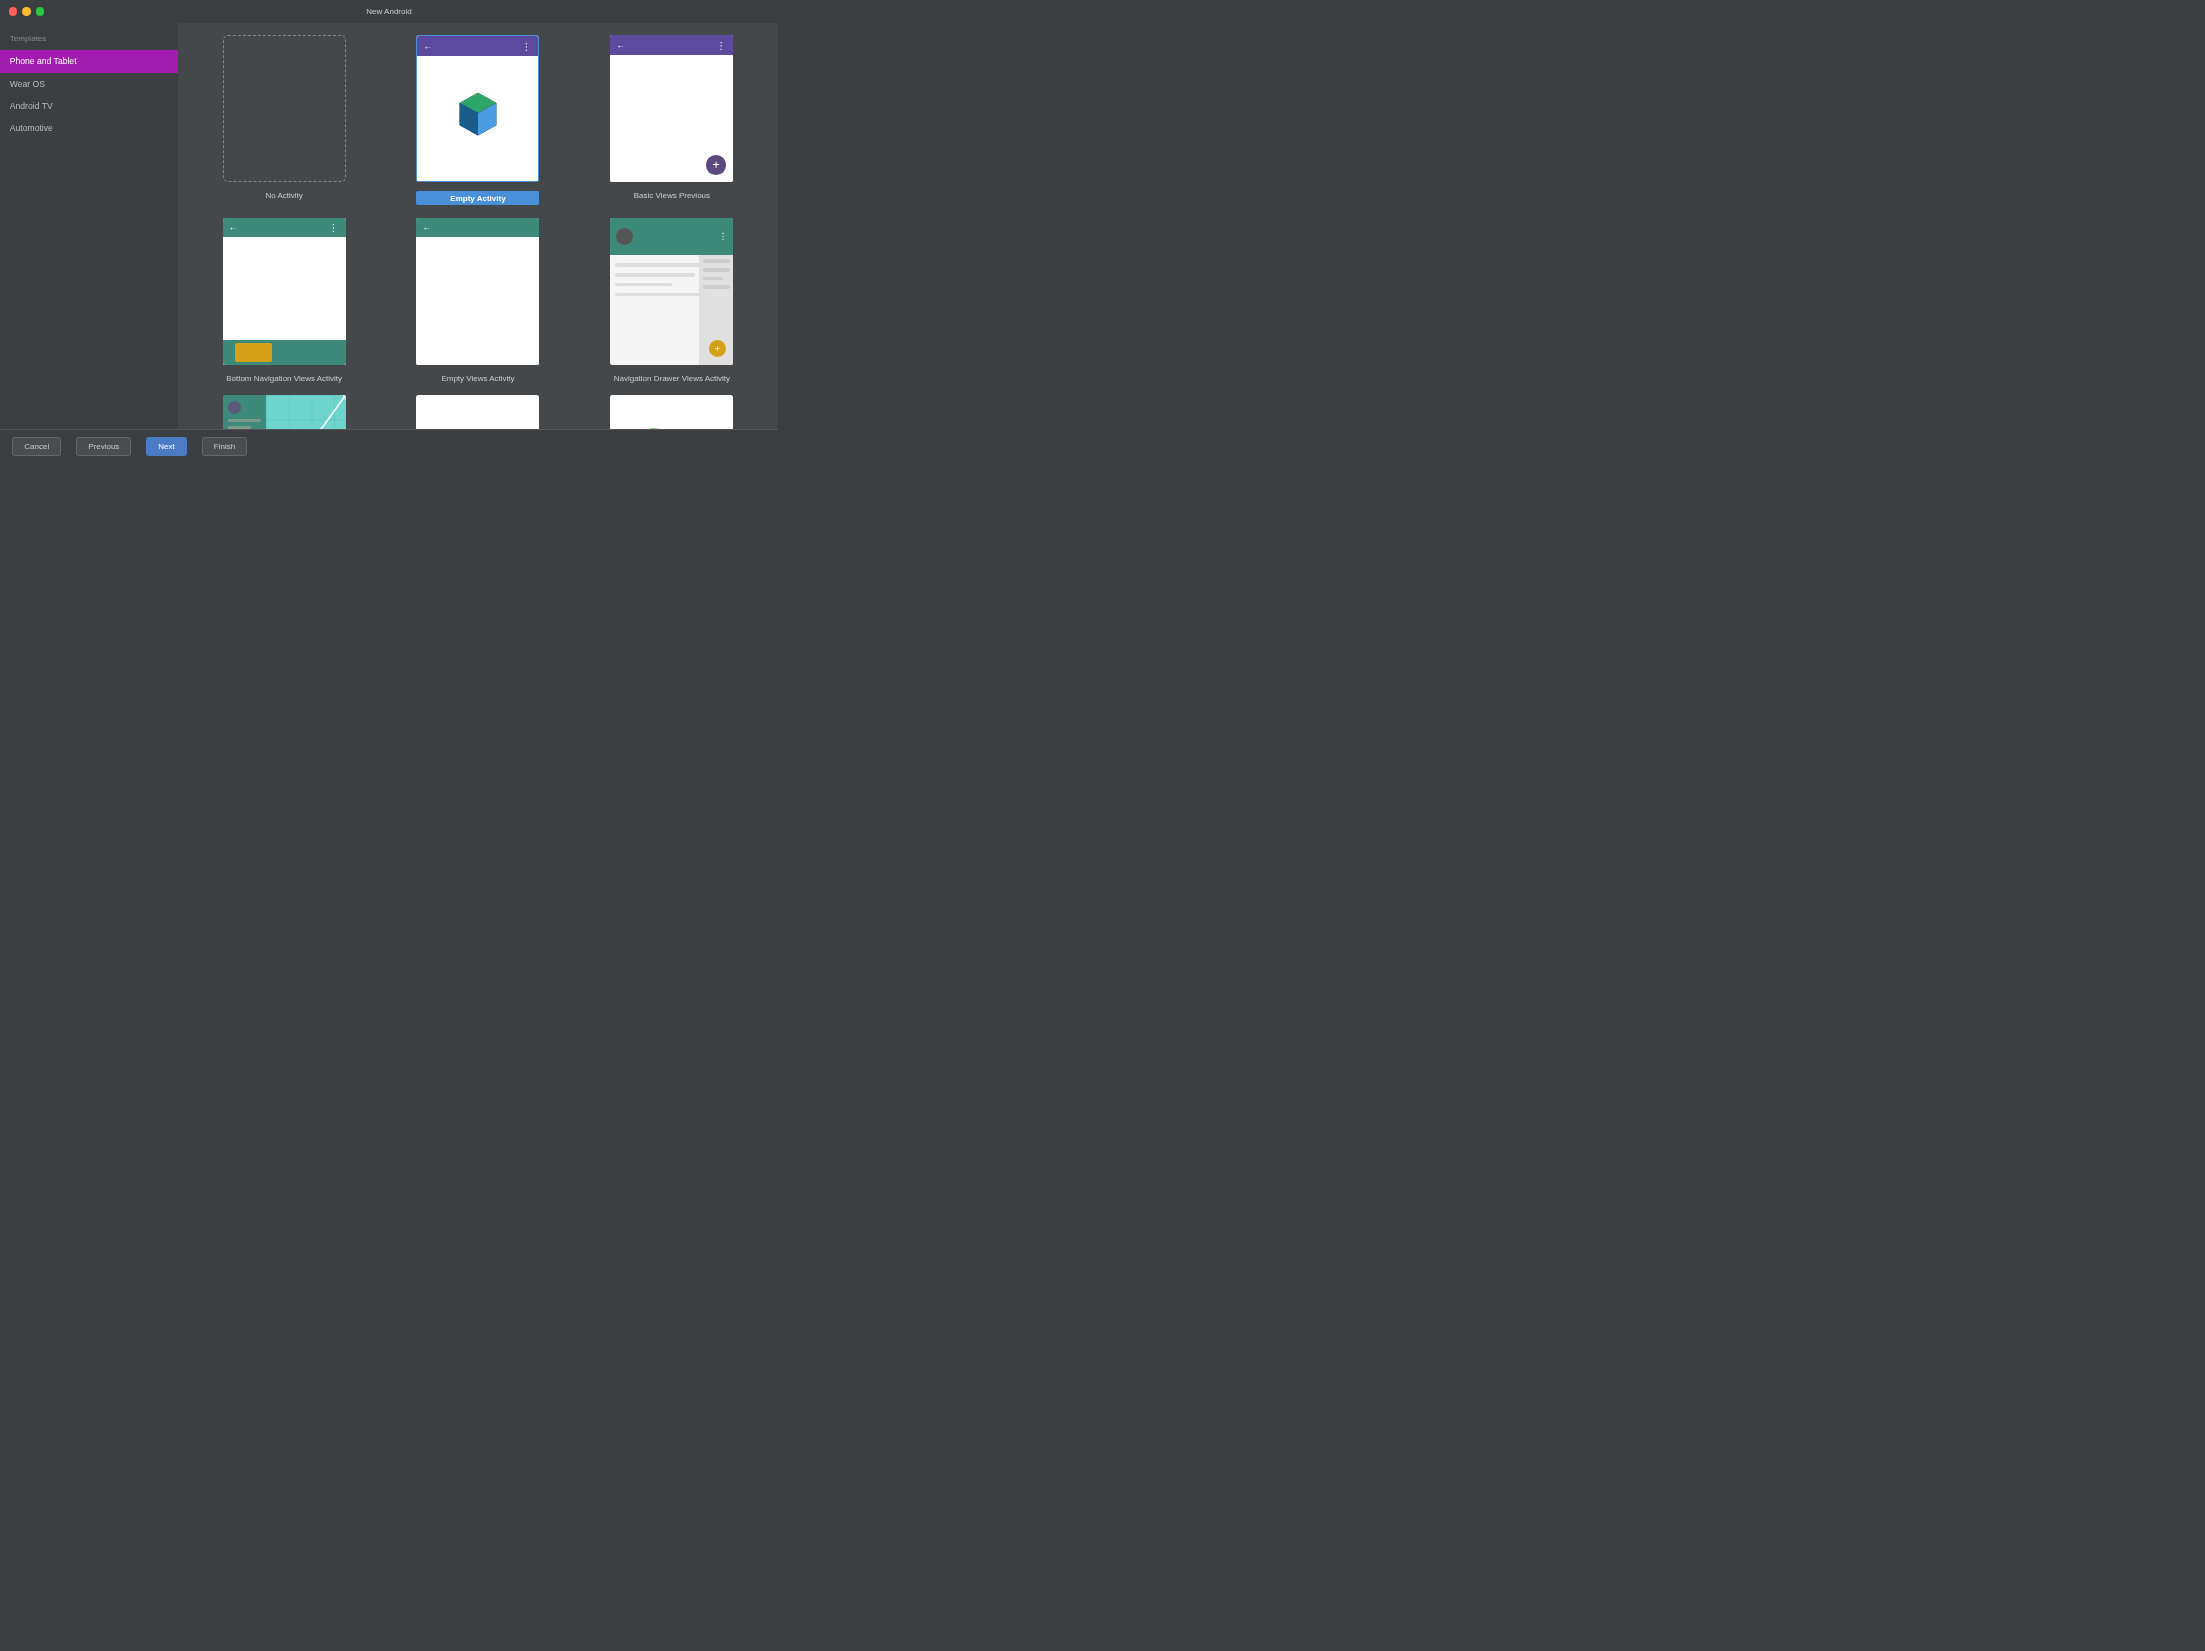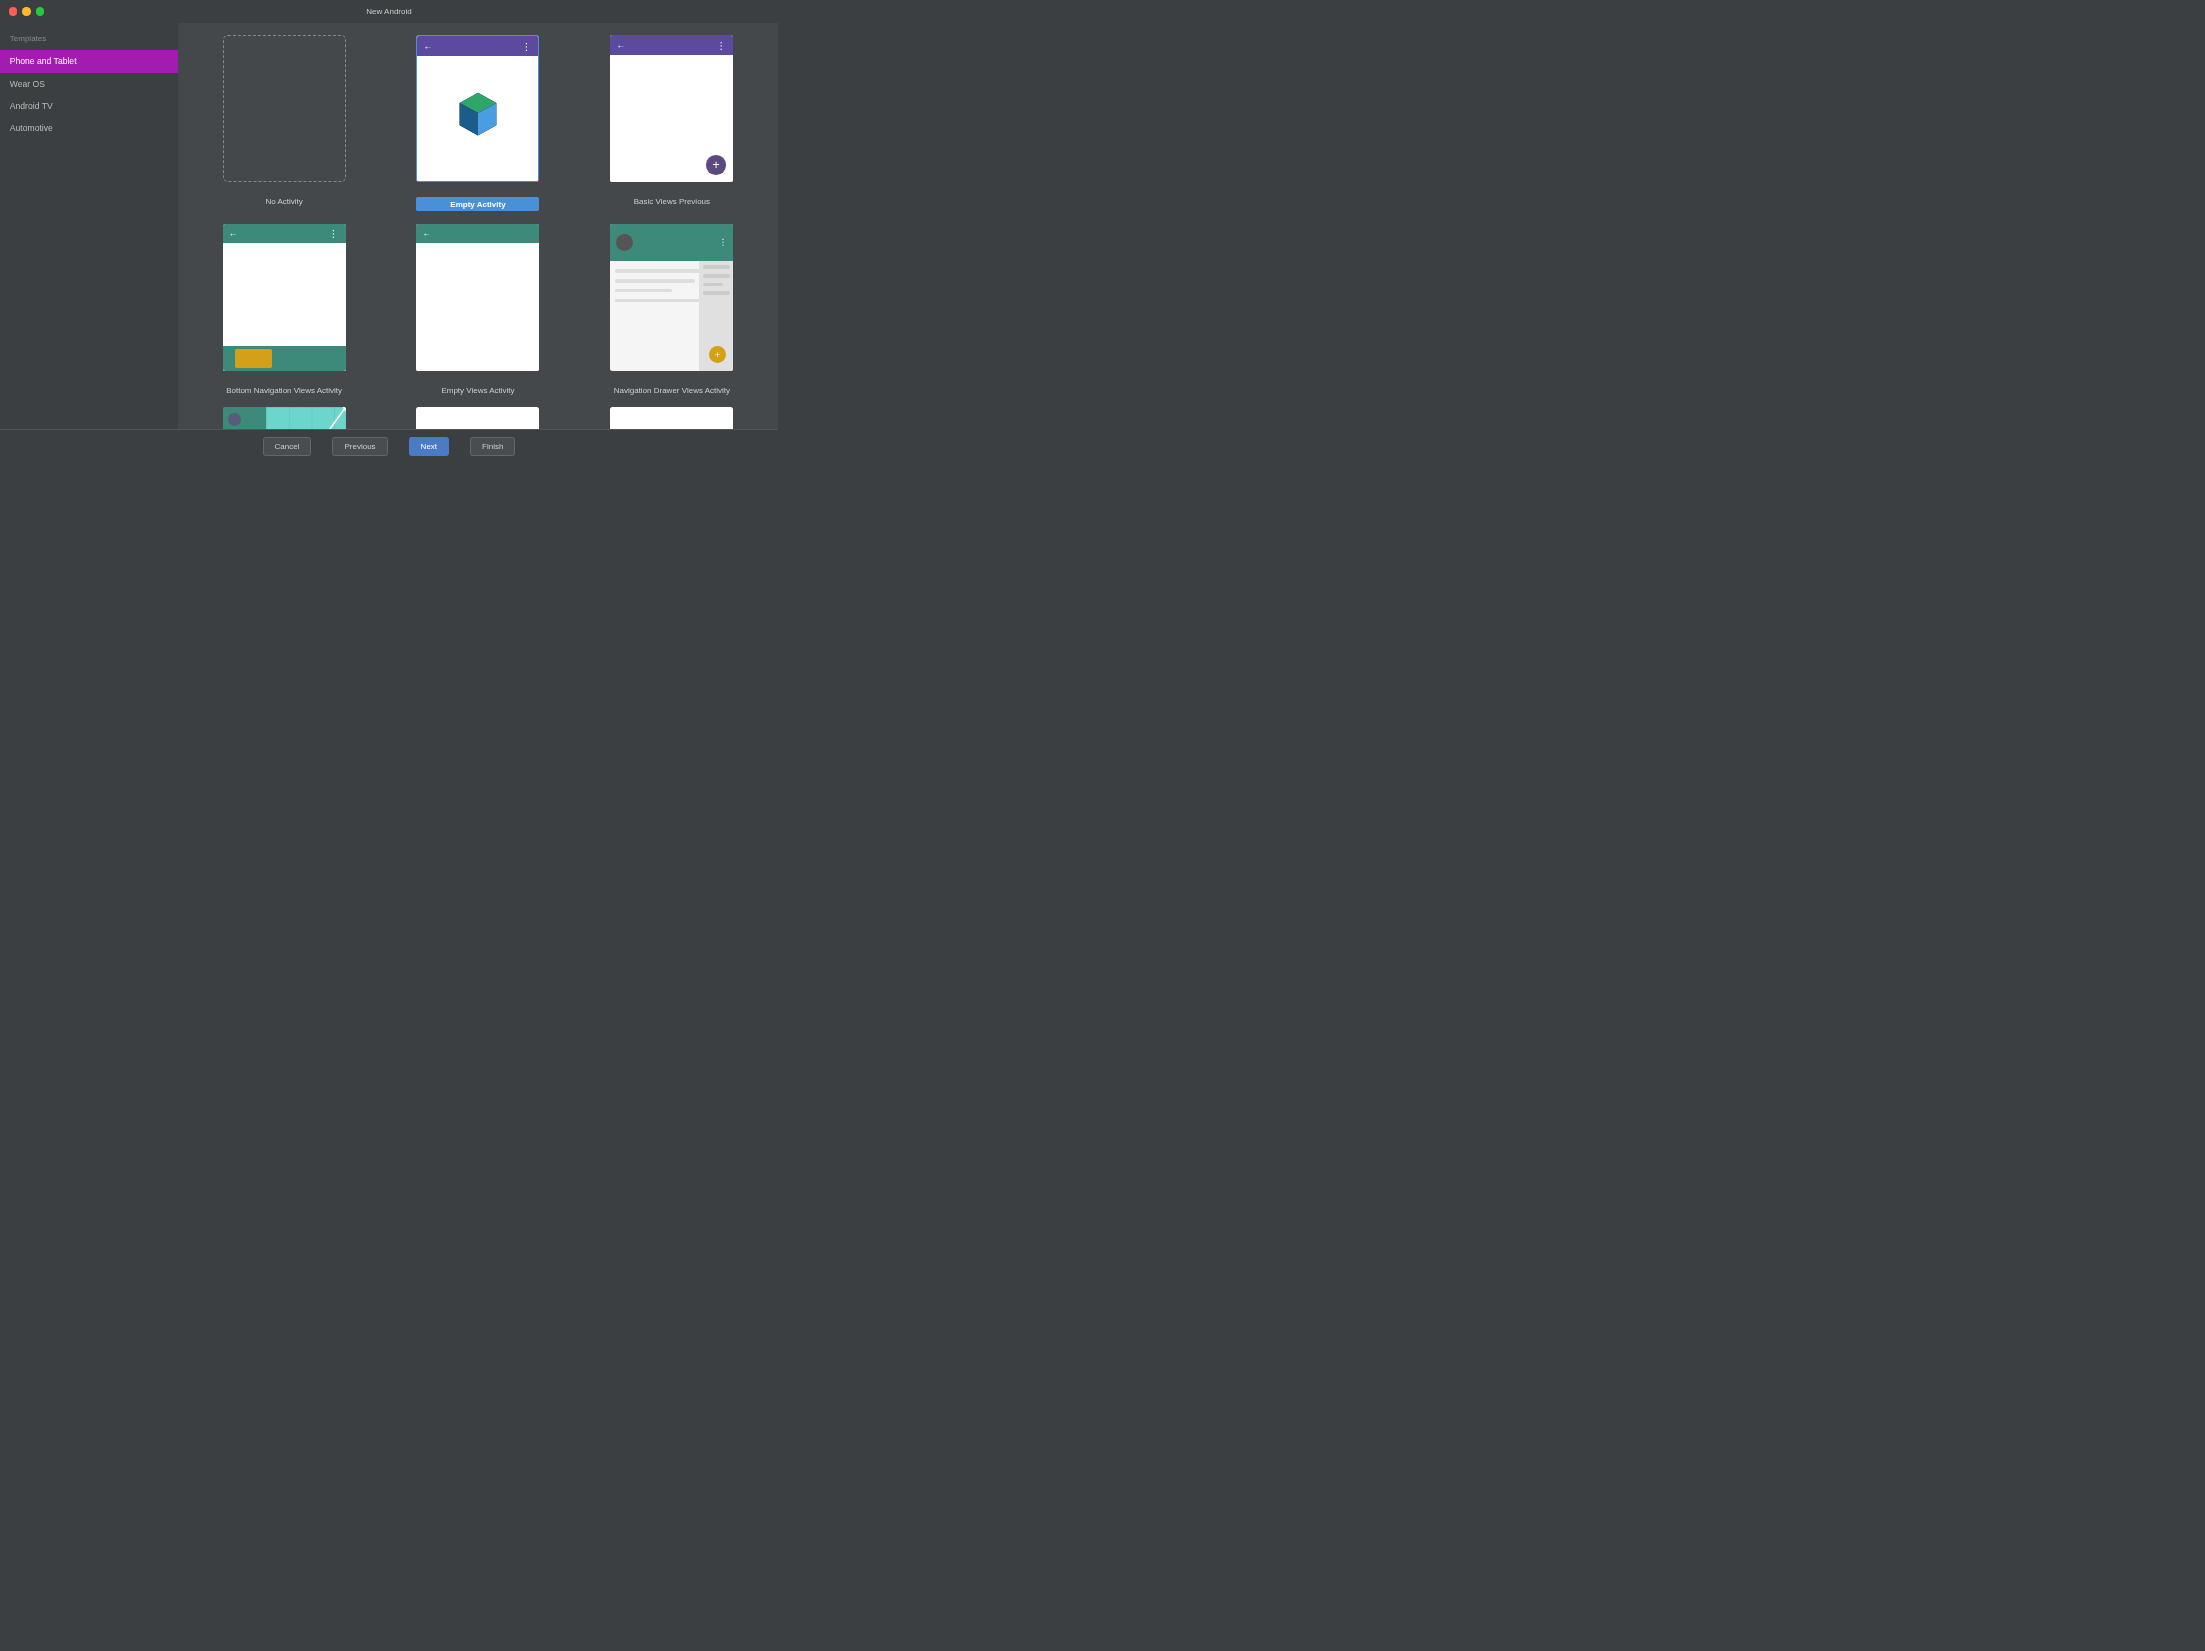--- a/index.html
+++ b/index.html
@@ -104,21 +104,21 @@
     }
     .template-preview.selected {
       border: 1.8px solid #4a90d9;
     }
     .template-preview.dashed {
       background: transparent;
       border: 1.8px dashed #888;
       border-radius: 4.9px;
     }
     .template-name {
-      margin-top: 15px;
+      margin-top: 9px;
       font-size: 8px;
       color: #ccc;
       text-align: center;
     }
     .template-name.selected {
       background: #4a90d9;
       color: #fff;
       padding: 2.5px 7.4px;
       border-radius: 1.8px;
       font-weight: 600;
@@ -295,22 +295,22 @@
       background: white;
       border-radius: 2.5px;
       display: flex;
       align-items: center;
       justify-content: center;
     }
     .footer {
       background: #3c3f41;
       padding: 7.4px 12.3px;
       display: flex;
-      justify-content: center;
-      gap: 21px;
+      justify-content: flex-start;
+      gap: 15px;
       flex-shrink: 0;
       border-top: 0.6px solid #555;
     }
     .footer-btn {
       padding: 3.7px 11px;
       border-radius: 2.5px;
       font-size: 8px;
       cursor: pointer;
       border: 0.6px solid #666;
       background: #4a4d50;

